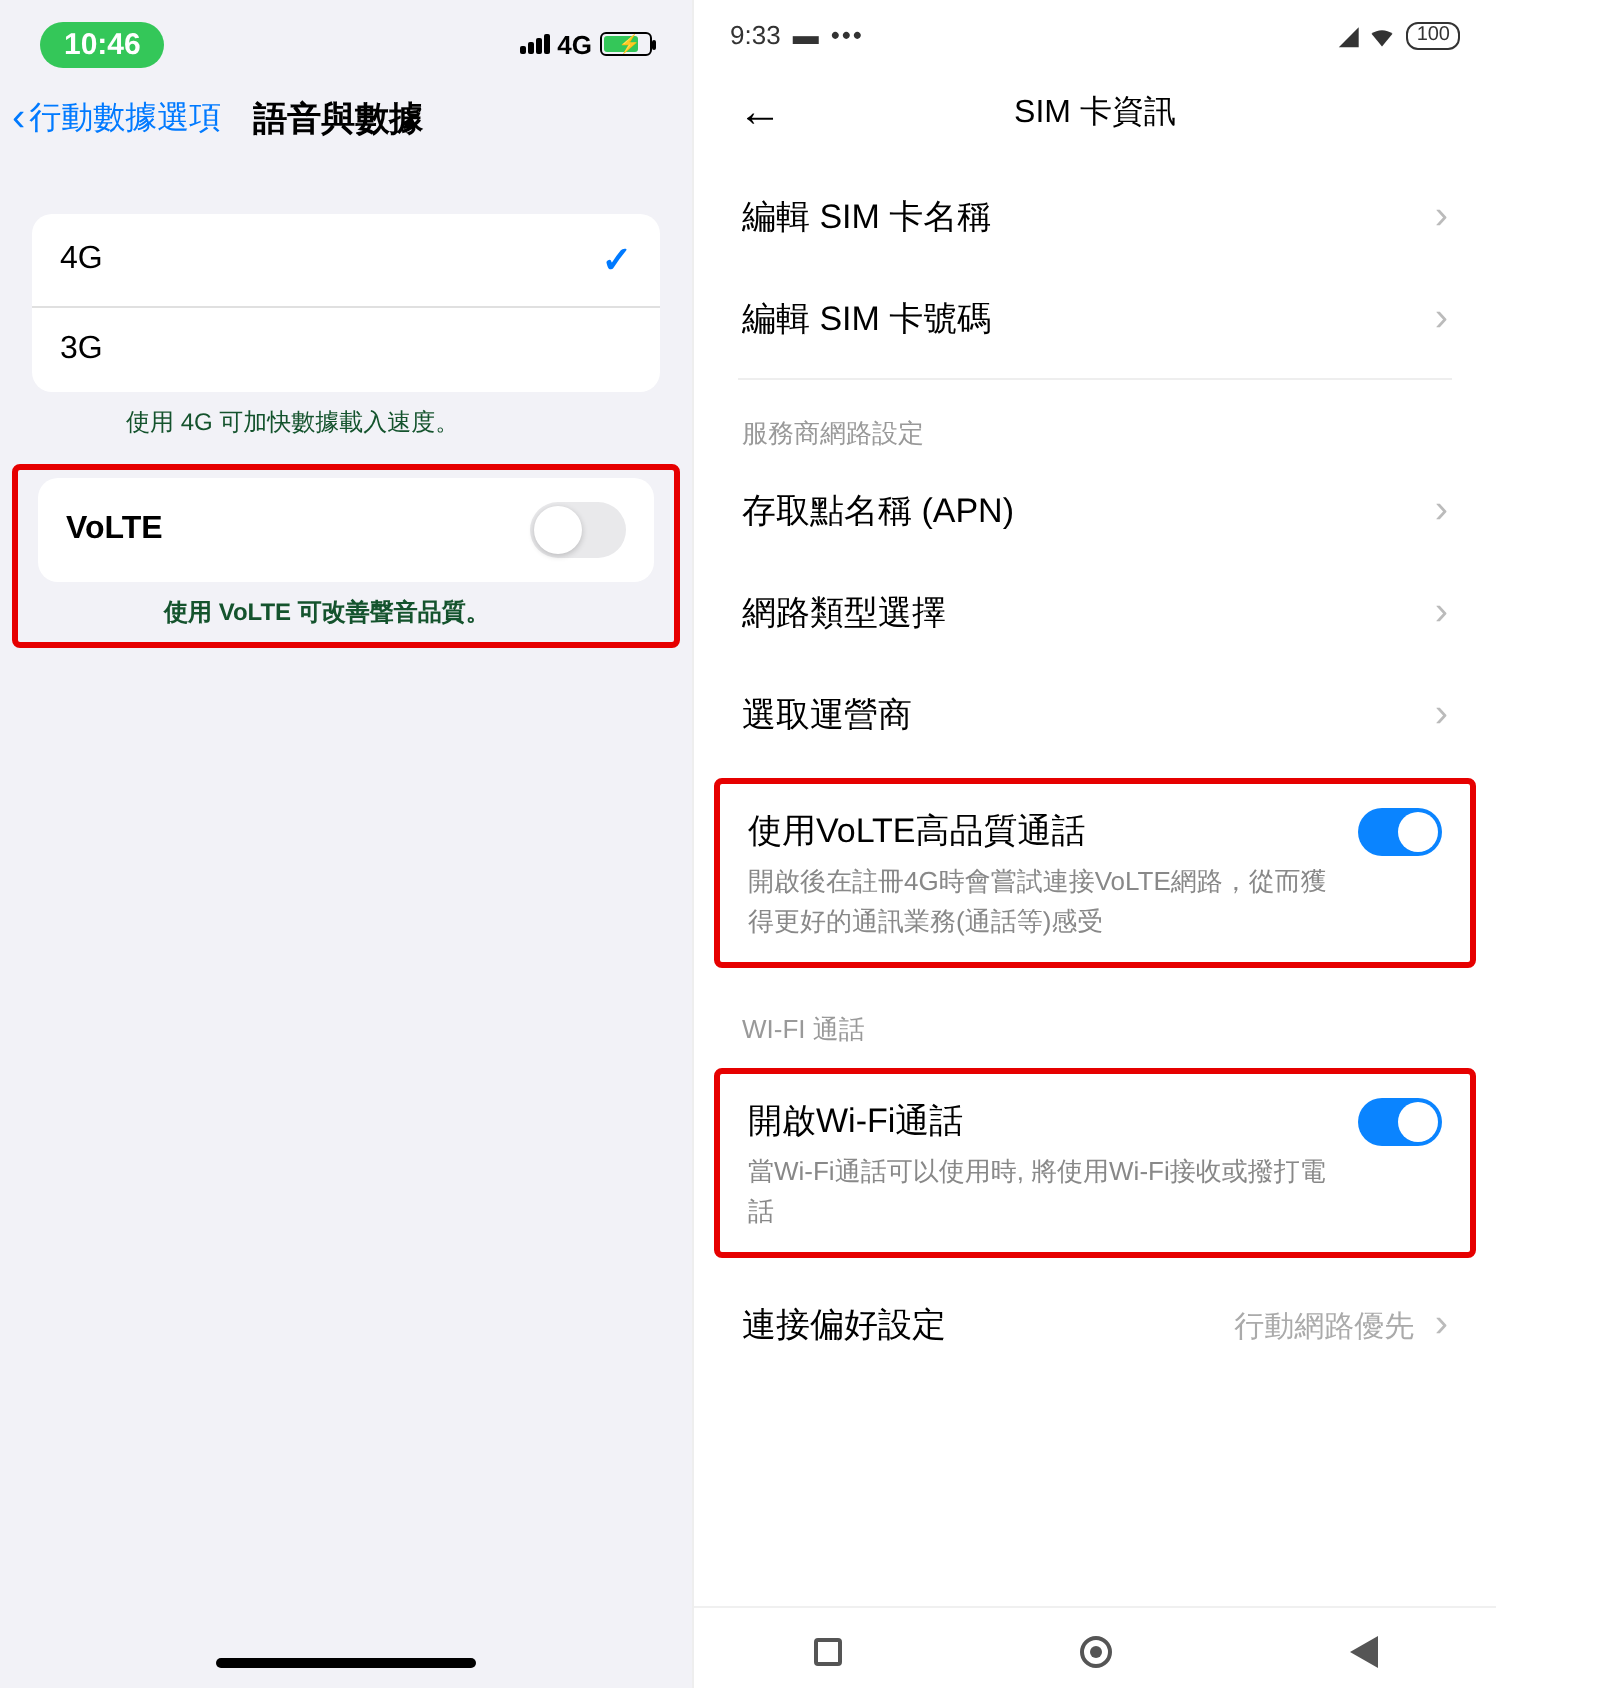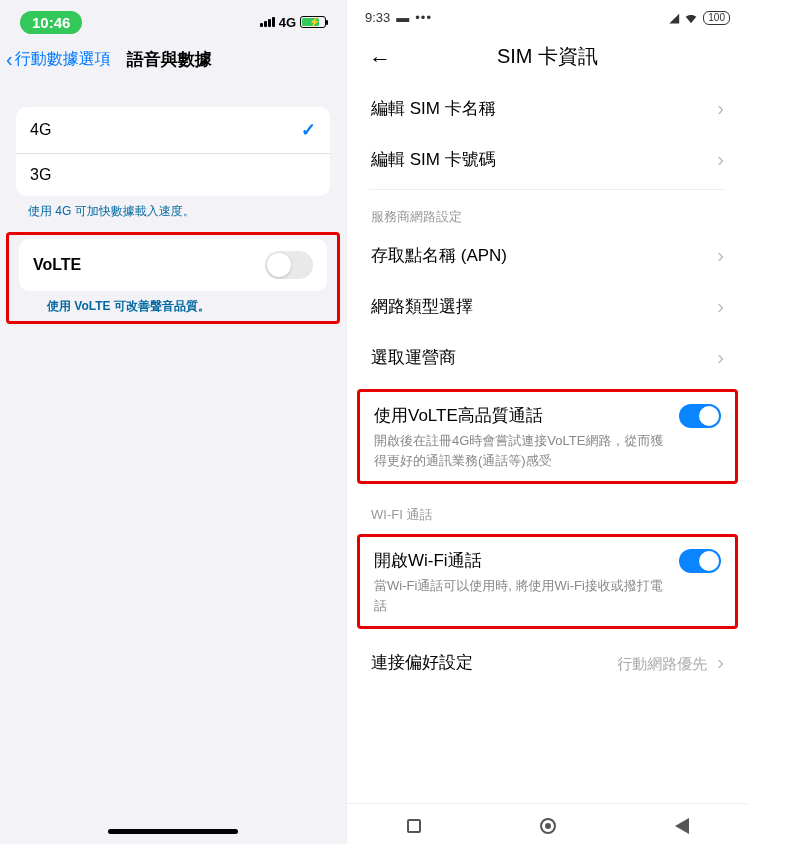--- a/index.html
+++ b/index.html
@@ -23,21 +23,21 @@
 
     .ios-nav { display: flex; align-items: center; padding: 8px 6px 12px; }
     .back-link { color: #007aff; font-size: 16px; display: flex; align-items: center; gap: 2px; }
     .back-chevron { font-size: 20px; font-weight: 400; }
     .ios-title { font-size: 17px; font-weight: 600; margin-left: 16px; color:#000; }
 
     .ios-list { margin: 24px 16px 0; background: #fff; border-radius: 10px; overflow: hidden; }
     .ios-row { display: flex; justify-content: space-between; align-items: center; padding: 12px 14px; font-size: 16px; color: #000; }
     .ios-row + .ios-row { border-top: 0.5px solid #e0e0e0; }
     .check { color: #007aff; font-size: 18px; font-weight: 600; }
-    .ios-footer { font-size: 12px; color: #0369a1; padding: 7px 28px 0; }
+    .ios-footer { font-size: 12px; color: #14532d; padding: 7px 28px 0; margin-left: 35px; }
 
     .ios-toggle { width: 48px; height: 28px; background: #e9e9eb; border-radius: 14px; position: relative; }
     .ios-toggle .knob { position:absolute; left:2px; top:2px; width:24px; height:24px; background:#fff; border-radius:50%; box-shadow:0 1px 3px rgba(0,0,0,0.2); }
 
     .redbox { border: 3px solid #e60000; border-radius: 4px; margin: 12px 6px 0; padding-bottom: 6px; font-weight: bold; }
     .redbox .ios-list { margin: 4px 10px 0; }
     .redbox .ios-footer { padding-left: 38px; }
 
     .home-ind { margin-top:auto; display:flex; justify-content:center; padding-bottom:10px; }
     .home-ind span { width: 130px; height: 5px; background:#000; border-radius:3px; }
@@ -45,21 +45,21 @@
     
     .and-status { display:flex; justify-content:space-between; align-items:center; padding: 10px 18px 6px; font-size:13px; color:#333; }
     .and-left { display:flex; gap:6px; align-items:center; }
     .and-dots { letter-spacing:1px; }
     .and-right { display:flex; gap:5px; align-items:center; }
     .wifi { width: 14px; height:14px; }
     .batt-pill { border:1px solid #333; border-radius:6px; padding:0 4px; font-size:10px; line-height:12px; }
 
     .and-nav { display:flex; align-items:center; padding: 6px 14px 8px; }
     .and-back { font-size: 22px; padding: 6px 8px; }
-    .and-title { flex:1; text-align:center; font-size: 20px; font-weight: 500; color:#000; margin-left:-38px; }
+    .and-title { flex:1; text-align:center; font-size: 16px; font-weight: 500; color:#000; margin-left:-38px; }
 
     .and-body { padding: 0 22px; }
     .and-row { display:flex; justify-content:space-between; align-items:center; padding: 14px 2px; }
     .and-label { font-size: 17px; color:#000; }
     .and-sub { font-size: 13px; color: #888; line-height:1.55; margin-top:4px; }
     .and-chev { color:#bbb; font-size:20px; }
     .and-val { color:#aaa; font-size:15px; margin-right:6px; }
     .and-section { font-size: 13px; color:#999; padding: 14px 2px 4px; }
     .divider { height:0.5px; background:#eee; margin: 4px 0; }
 

